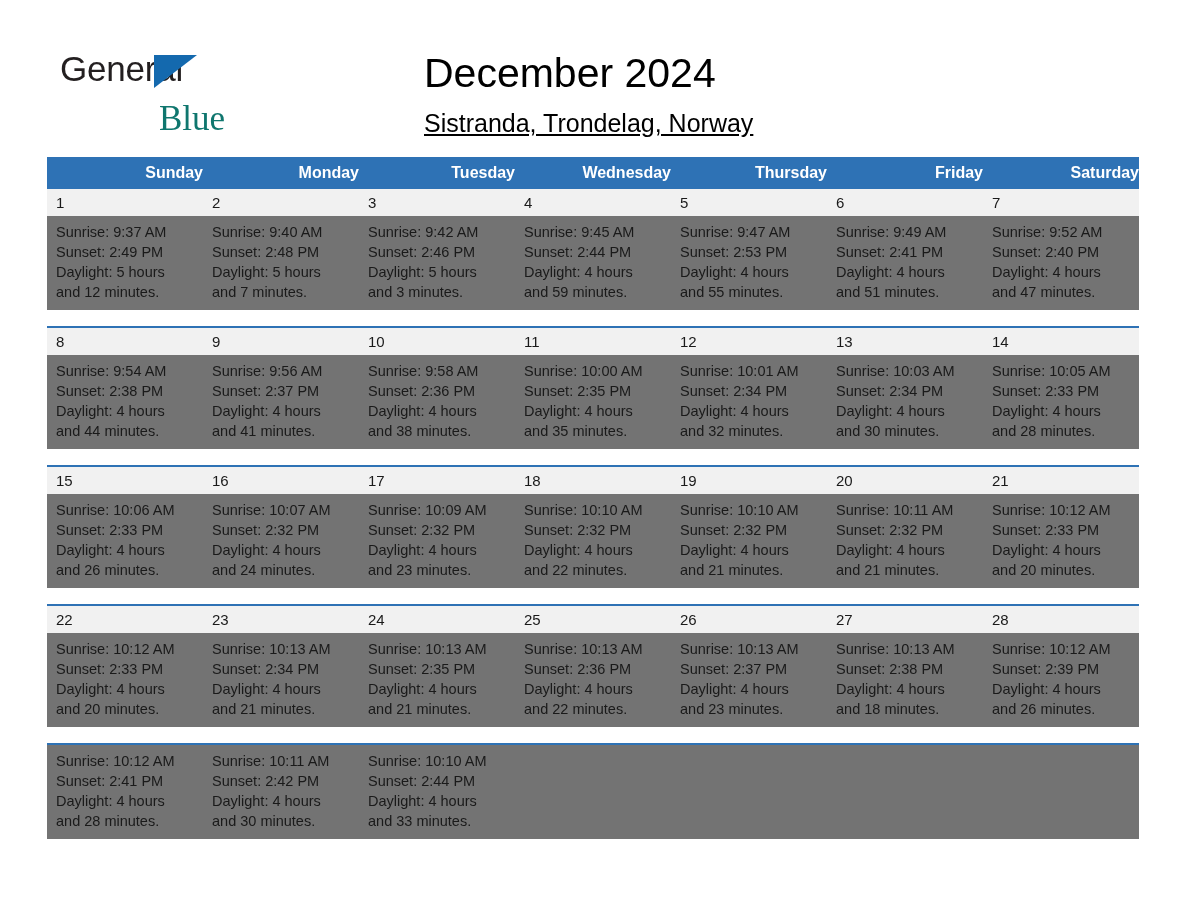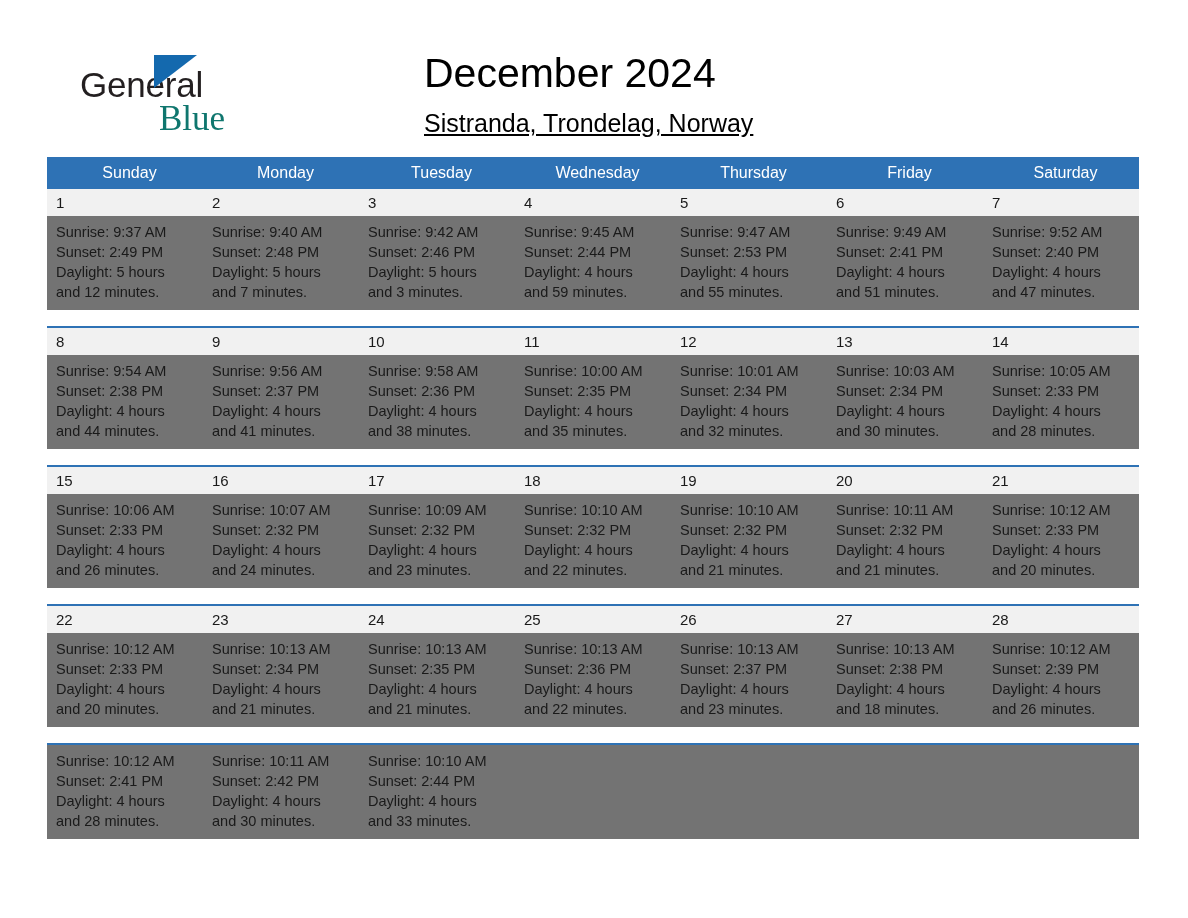--- a/index.html
+++ b/index.html
@@ -33,27 +33,26 @@
   .logo {
     position: absolute;
     left: 60px;
     top: 50px;
     width: 260px;
     height: 80px;
   }
   .logo-general {
     position: absolute;
     left: 0;
-    top: 16px;
+    top: 0;
     font-size: 35px;
     line-height: 38px;
     color: #231f20;
     letter-spacing: -0.2px;
     font-family: "Liberation Sans", sans-serif;
-    margin-left: 20px;
   }
   .logo-triangle {
     position: absolute;
     left: 94px;
     top: 5px;
     width: 0;
     height: 0;
     border-top: 33px solid #1469ae;
     border-right: 43px solid transparent;
   }
@@ -104,22 +103,22 @@
   .calendar td {
     padding: 0;
     margin: 0;
     vertical-align: top;
   }
 
   .dow-row th {
     background: #2e72b5;
     color: #ffffff;
     font-size: 16px;
-    font-weight: normal;
-    text-align: center;
+    font-weight: bold;
+    text-align: right;
     height: 32px;
     line-height: 32px;
     padding-left: 9px;
     box-sizing: border-box;
   }
 
   .week-sep td {
     height: 2px;
     padding: 0;
     background: #2e72b5;

